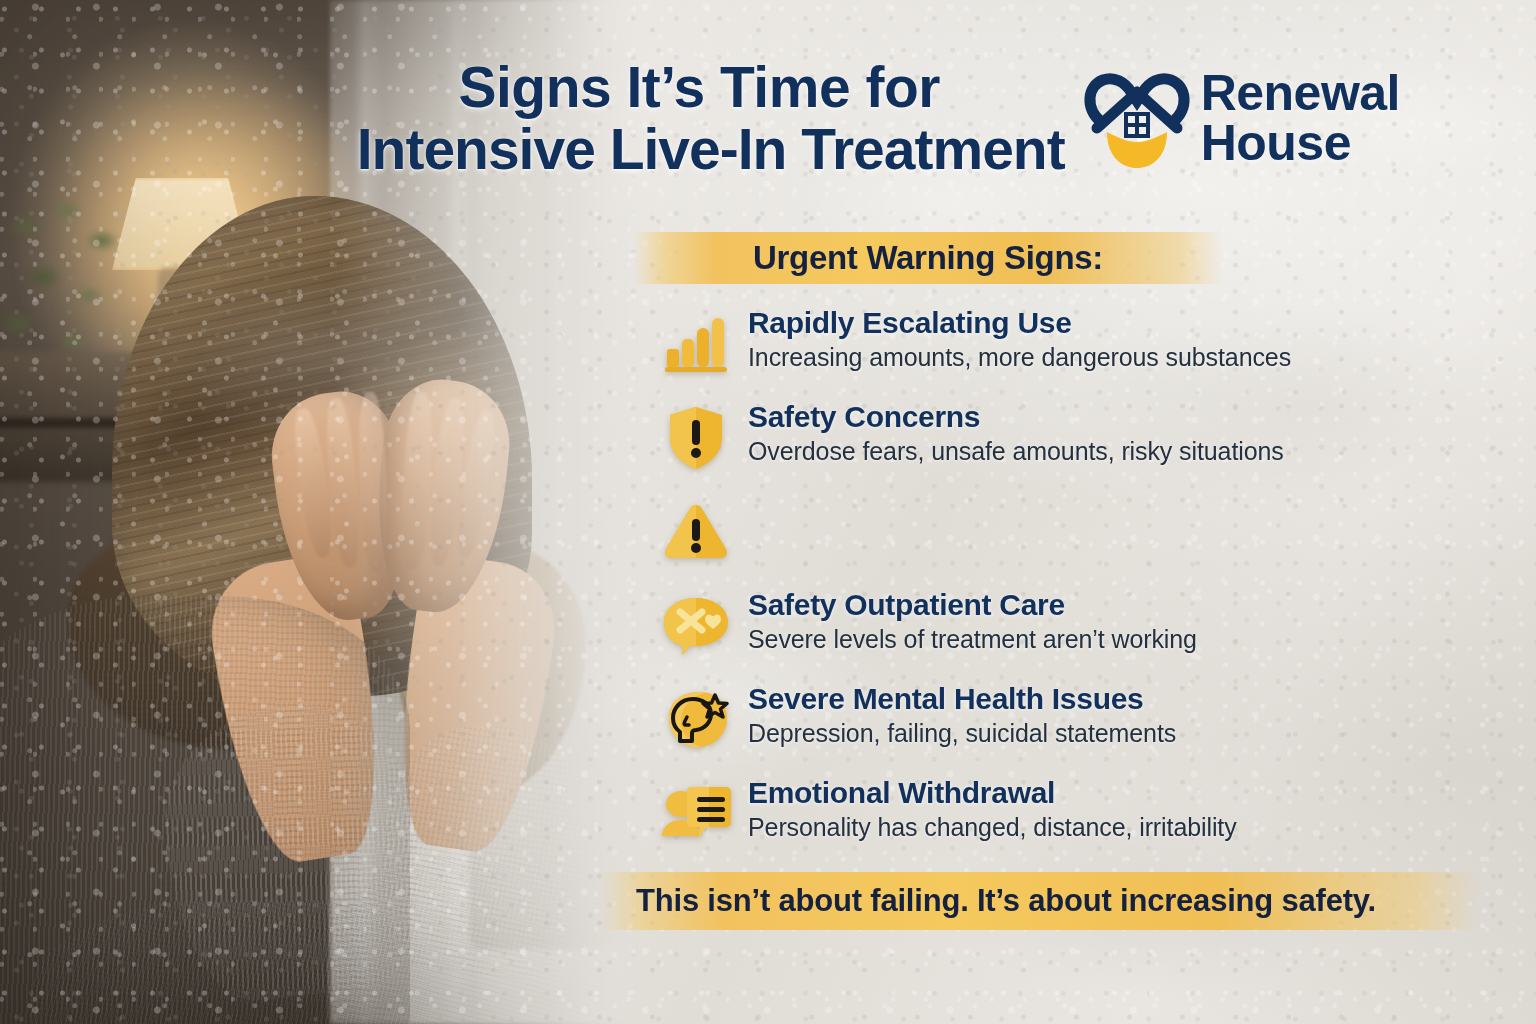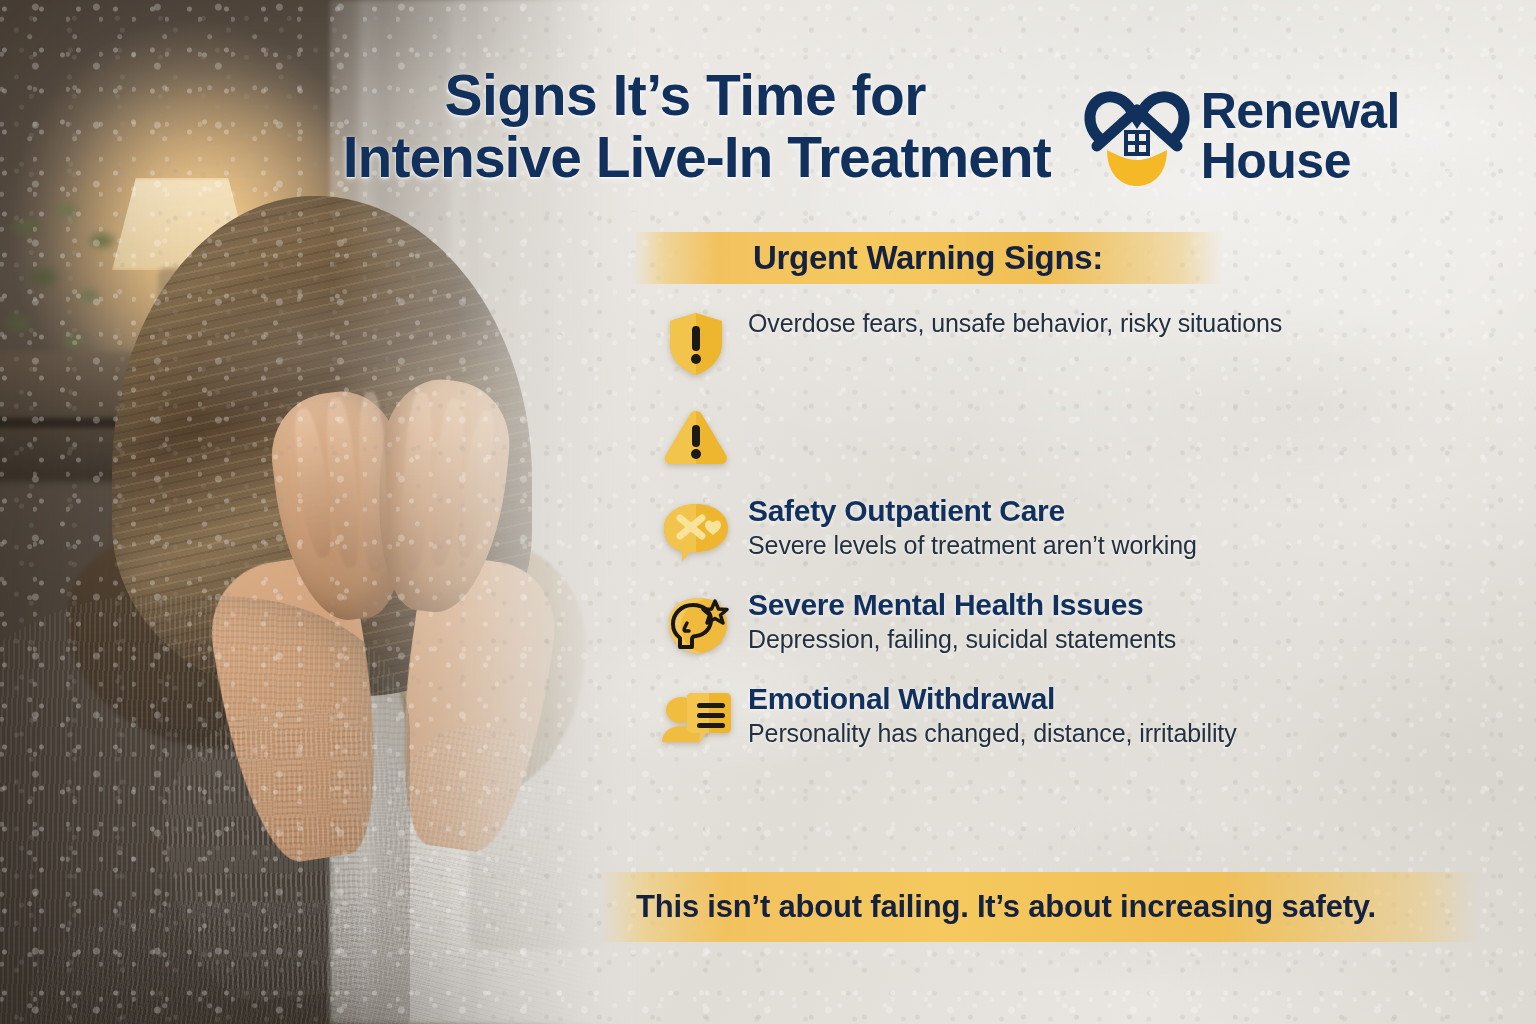--- a/index.html
+++ b/index.html
@@ -225,21 +225,21 @@
     background:linear-gradient(to right, rgba(232,229,223,0) 52%, rgba(233,230,224,.55) 78%, rgba(235,232,227,.92) 100%);
   }
   .photo-vignette {
     inset:0;
     box-shadow:inset 0 0 140px 50px rgba(30,24,18,.42);
   }
 
   
   #header {
     position:absolute; left:330px; top:48px; width:1070px; height:140px;
-    display:flex; align-items:flex-end; justify-content:flex-end; gap:16px;
+    display:flex; align-items:center; justify-content:flex-end; gap:2px;
   }
   #title {
     flex:0 0 auto;
     text-align:center;
     color:#12305c;
     font-weight:700;
     font-size:57px;
     line-height:1.09;
     letter-spacing:-.5px;
     text-shadow:0 2px 6px rgba(255,255,255,.6), 0 1px 2px rgba(255,255,255,.9);
@@ -268,21 +268,21 @@
     display:flex; align-items:center;
   }
   #banner-top {
     left:633px; top:232px; width:590px; height:52px;
     justify-content:center;
   }
   #banner-top span {
     color:#15223f; font-weight:700; font-size:33px; letter-spacing:-.3px;
   }
   #banner-bottom {
-    left:600px; top:872px; width:880px; height:70px;
+    left:600px; top:872px; width:880px; height:58px;
     padding-left:36px;
   }
   #banner-bottom span {
     color:#15223f; font-weight:700; font-size:31px; letter-spacing:-.2px;
   }
 
   
   #signs { position:absolute; left:660px; top:306px; width:800px; }
   .sign { display:flex; align-items:flex-start; gap:16px; height:94px; }
   .sign-icon { flex:0 0 72px; width:72px; height:72px; margin-top:2px;
@@ -371,32 +371,48 @@
       </div>
     </div>
   </div>
 
   <div id="banner-top" class="banner">
     <span>Urgent Warning Signs:</span>
   </div>
 
   <div id="signs">
 
+    <div class="sign">
+      <div class="sign-icon">
+        <svg width="62" height="58" viewBox="0 0 62 58">
+          <rect x="2" y="34" width="12" height="18" rx="3" fill="#edb02a"></rect>
+          <rect x="17" y="24" width="12" height="28" rx="5" fill="#f1bb3b"></rect>
+          <rect x="32" y="13" width="12" height="39" rx="6" fill="#edb02a"></rect>
+          <rect x="47" y="3" width="12" height="49" rx="6" fill="#f3c149"></rect>
+          <rect x="0" y="52" width="62" height="5" rx="2.5" fill="#e7ab2a"></rect>
+        </svg>
+      </div>
+      <div class="sign-text">
+        <div class="sign-title">Rapidly Escalating Use</div>
+        <div class="sign-desc">Increasing amounts, more dangerous substances</div>
+      </div>
+    </div>
 
     <div class="sign">
       <div class="sign-icon">
         <svg width="56" height="64" viewBox="0 0 56 64">
           <path d="M28 1 L54 9 V31 C54 48 41 58 28 63 C15 58 2 48 2 31 V9 Z" fill="#eeb52f"></path>
           <path d="M28 1 L2 9 V31 C2 48 15 58 28 63 Z" fill="#f3c44c"></path>
           <rect x="24" y="14" width="8" height="25" rx="4" fill="#1c1a16"></rect>
           <circle cx="28" cy="47" r="5" fill="#1c1a16"></circle>
         </svg>
       </div>
       <div class="sign-text">
-        <div class="sign-desc">Overdose fears, unsafe behavior, risky situations</div>
+        <div class="sign-title">Safety Concerns</div>
+        <div class="sign-desc">Overdose fears, unsafe amounts, risky situations</div>
       </div>
     </div>
 
     <div class="sign">
       <div class="sign-icon">
         <svg width="66" height="58" viewBox="0 0 66 58">
           <path d="M33 2 C36 2 38 4 39.5 6.5 L63 46 C65 50 63 55 58 55 H8 C3 55 1 50 3 46 L26.5 6.5 C28 4 30 2 33 2 Z" fill="#eeb52f"></path>
           <path d="M33 2 C30 2 28 4 26.5 6.5 L3 46 C1 50 3 55 8 55 H33 Z" fill="#f3c44c"></path>
           <rect x="29" y="16" width="8" height="22" rx="4" fill="#1c1a16"></rect>
           <circle cx="33" cy="45" r="5" fill="#1c1a16"></circle>

